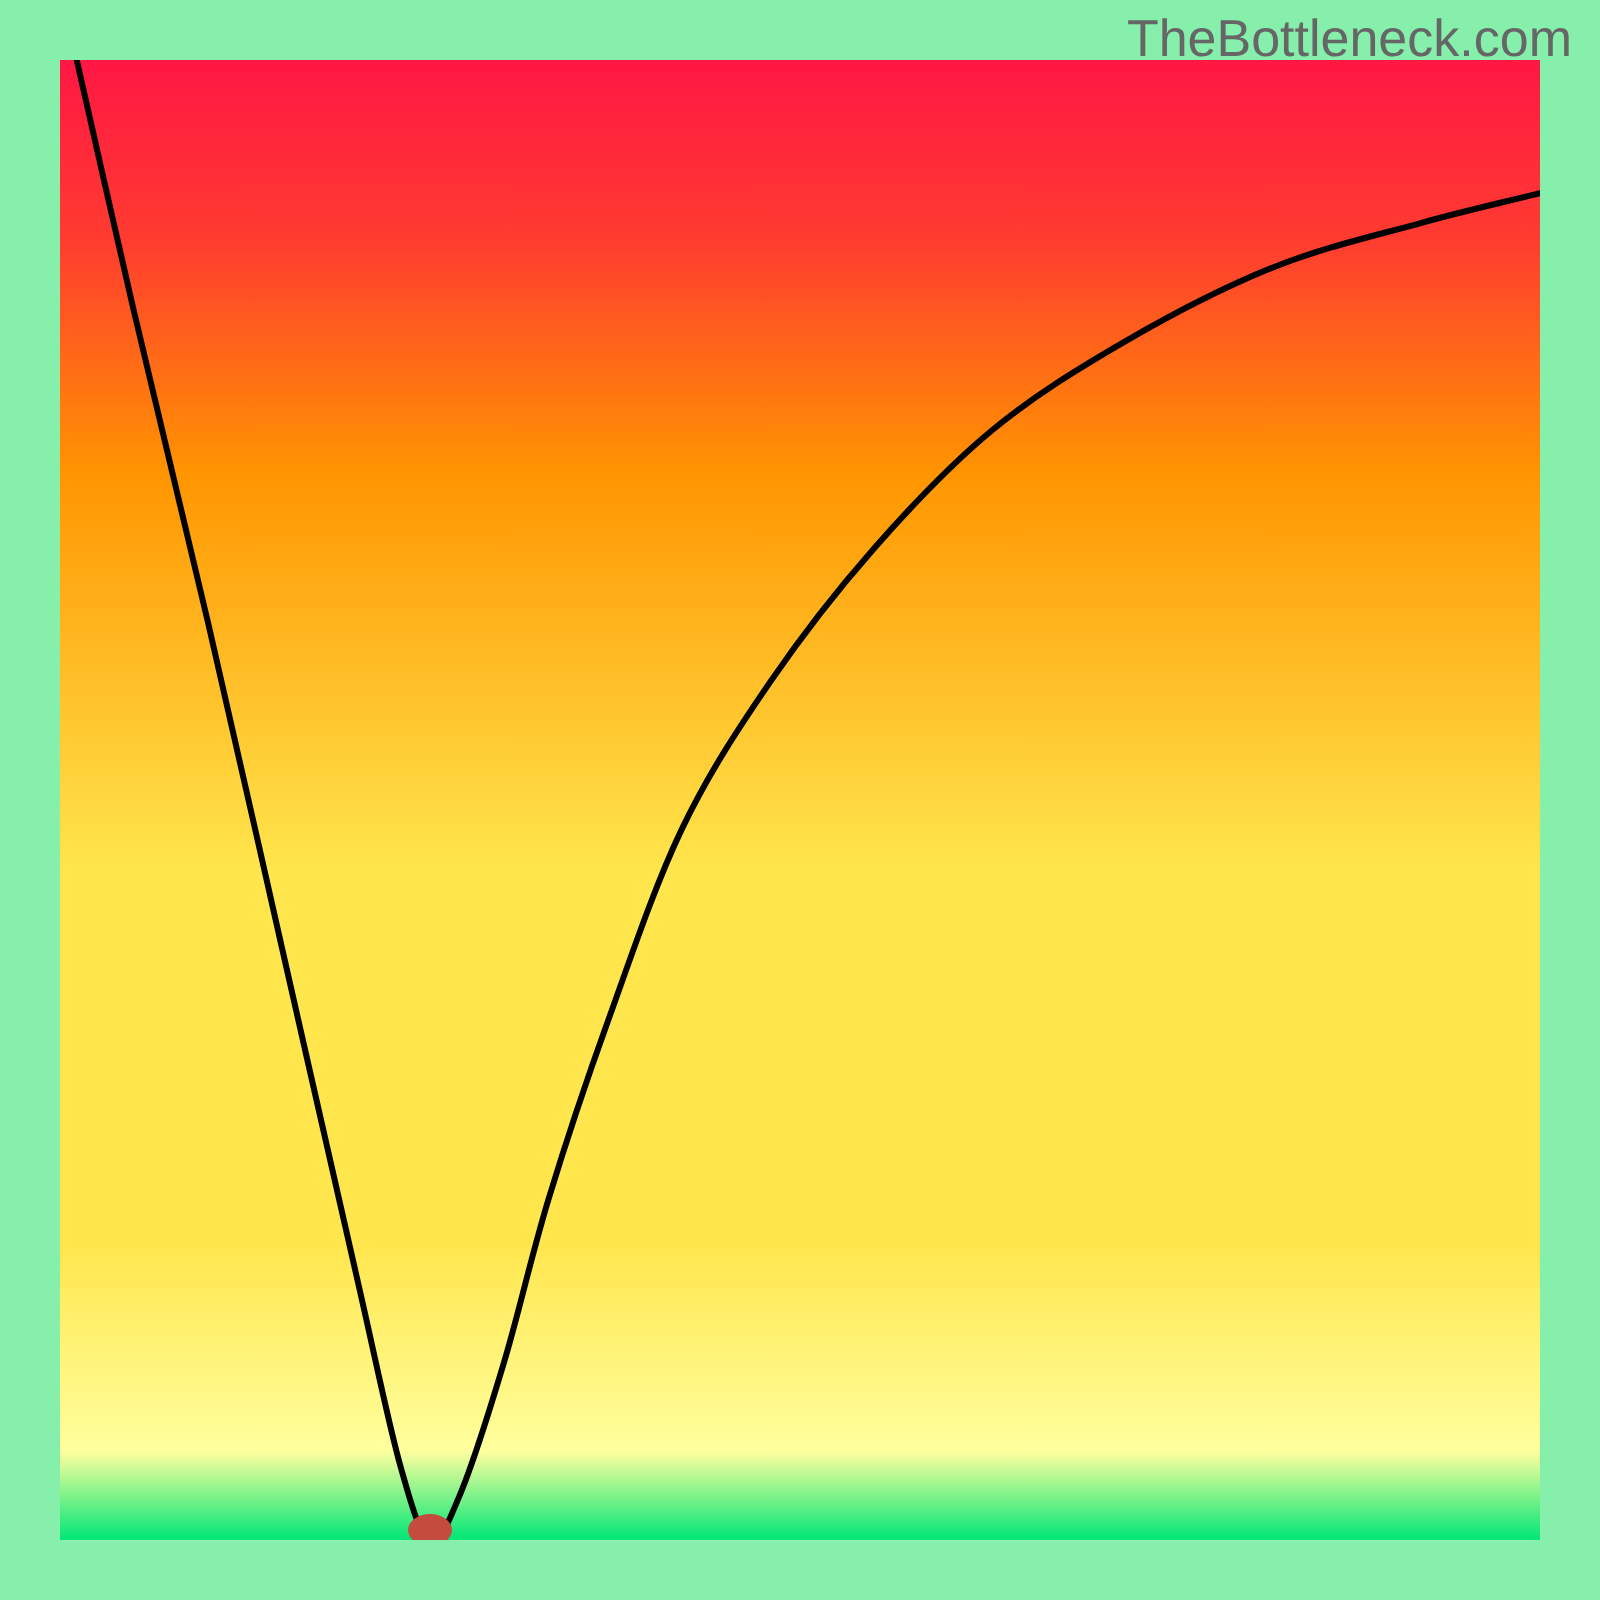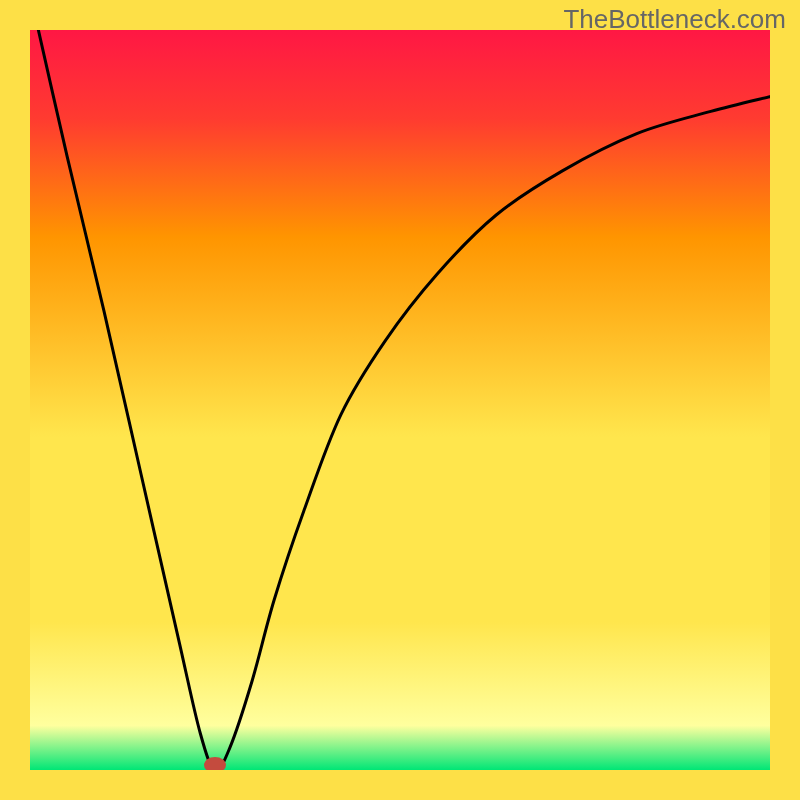--- a/index.html
+++ b/index.html
@@ -8,21 +8,21 @@
     width: 800px;
     height: 800px;
     overflow: hidden;
     background: #000;
     font-family: Arial, Helvetica, sans-serif;
   }
   .frame {
     position: relative;
     width: 800px;
     height: 800px;
-    background: #fde047;
+    background: #86efac;
   }
   .plot-area {
     position: absolute;
     left: 30px;
     top: 30px;
     width: 740px;
     height: 740px;
   }
   .plot-svg {
     display: block;

